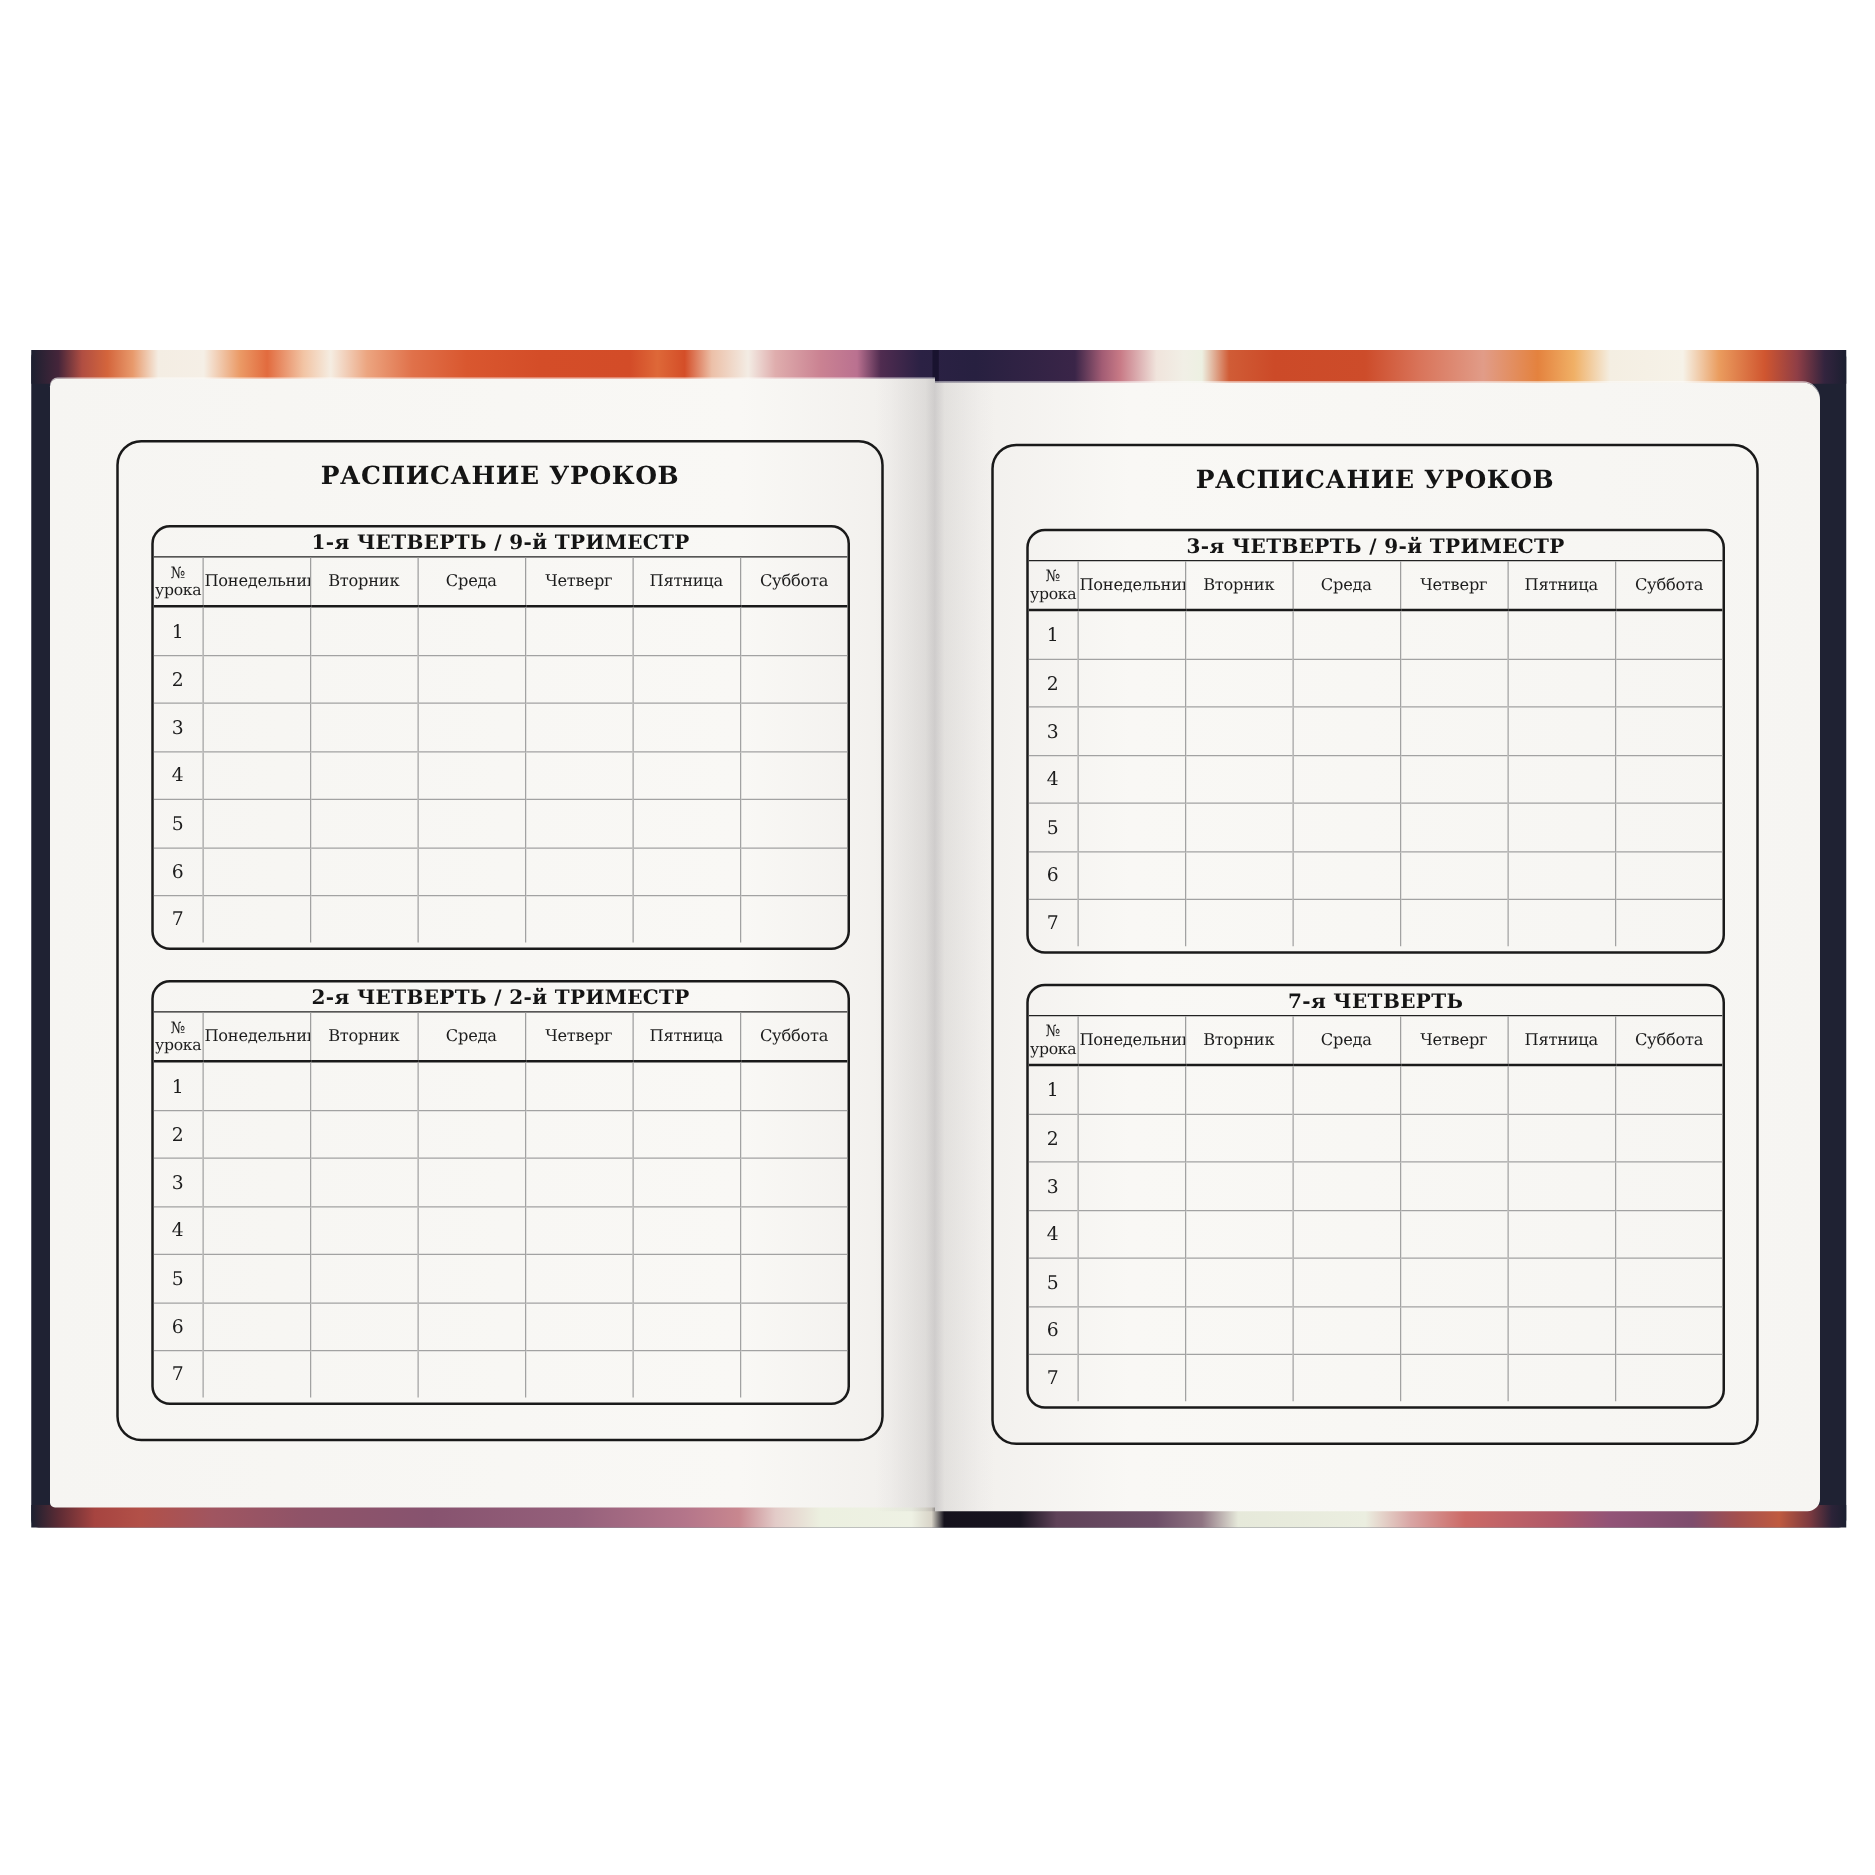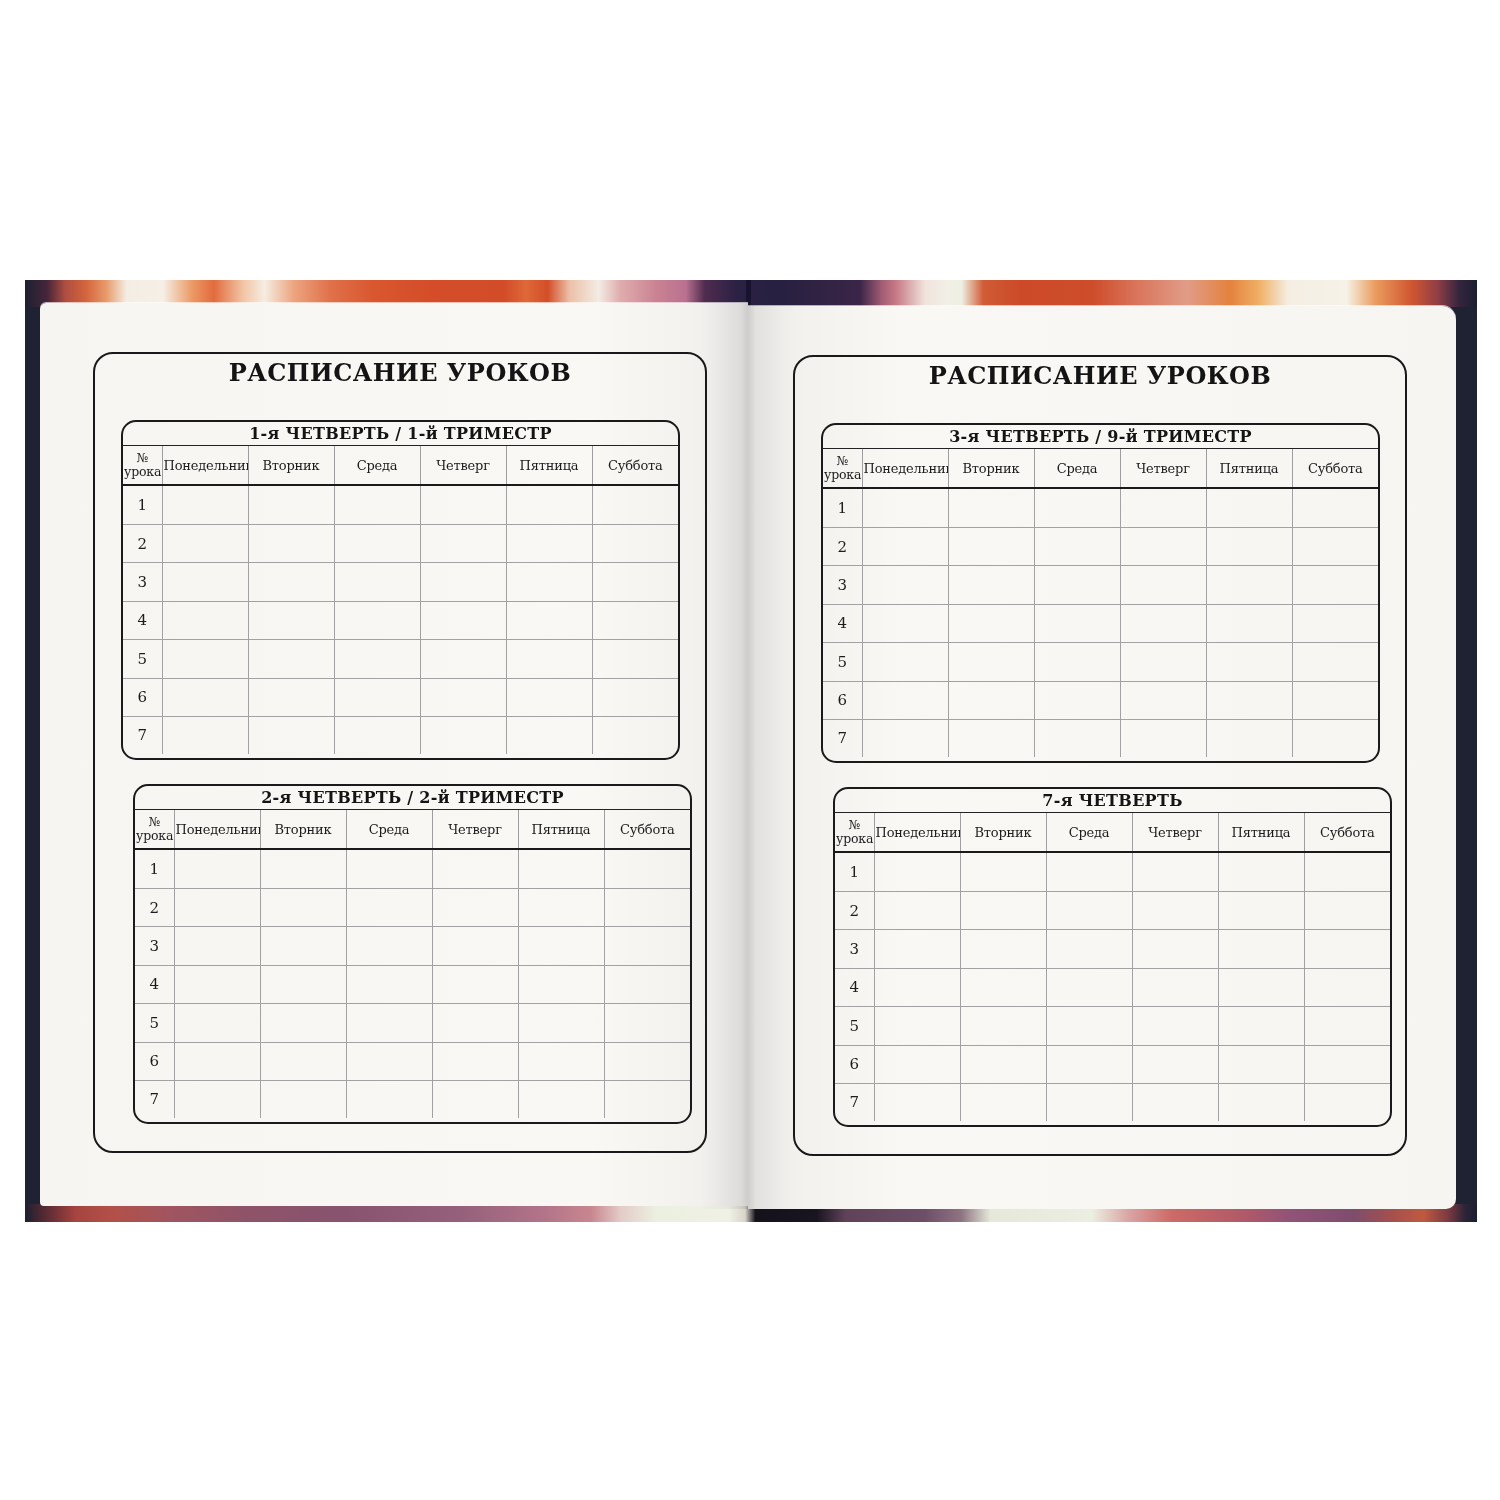--- a/index.html
+++ b/index.html
@@ -62,30 +62,30 @@
     pointer-events:none;
   }
   
   .content-box {
     position:absolute; top:49px; width:614px; height:801px;
     border:2.5px solid #191919; border-radius:20px; box-sizing:border-box;
   }
   .page-left  .content-box { left:53px; }
   .page-right .content-box { left:45px; }
   .sched-heading {
-    margin:0; padding-top:4px; text-align:center;
-    font-size:24px; font-weight:bold; letter-spacing:0.5px; color:#141414;
+    margin:0; padding-top:14px; text-align:center;
+    font-size:20px; font-weight:bold; letter-spacing:0.5px; color:#141414;
   }
   .tbl-box {
     position:absolute; left:26px; width:559px; height:340px;
     border:2.2px solid #1a1a1a; border-radius:15px; overflow:hidden;
     box-sizing:border-box;
   }
   .tbl-box.first  { top:66px; }
-  .tbl-box.second { top:430px;margin-left:12px; }
+  .tbl-box.second { top:430px; }
   .tbl-title {
     height:23px; display:flex; align-items:center; justify-content:center;
     font-size:16px; font-weight:bold; color:#141414;
     border-bottom:1.5px solid #222222; letter-spacing:0.3px;
   }
   table.sched {
     width:100%; height:308px; border-collapse:collapse; table-layout:fixed;
   }
   table.sched col.c-num { width:39px; }
   table.sched th {
@@ -114,21 +114,21 @@
     <div class="strip-top"></div>
     <div class="strip-bottom"></div>
     <div class="spine-notch"></div>
   </div>
 
   <div class="page page-left">
     <div class="content-box">
       <h1 class="sched-heading">РАСПИСАНИЕ УРОКОВ</h1>
 
       <div class="tbl-box first">
-        <div class="tbl-title">1-я ЧЕТВЕРТЬ / 1-й ТРИМЕСТР</div>
+        <div class="tbl-title">1-я ЧЕТВЕРТЬ / 9-й ТРИМЕСТР</div>
         <table class="sched">
             <colgroup>
               <col class="c-num">
               <col>
               <col>
               <col>
               <col>
               <col>
               <col>
             </colgroup>

